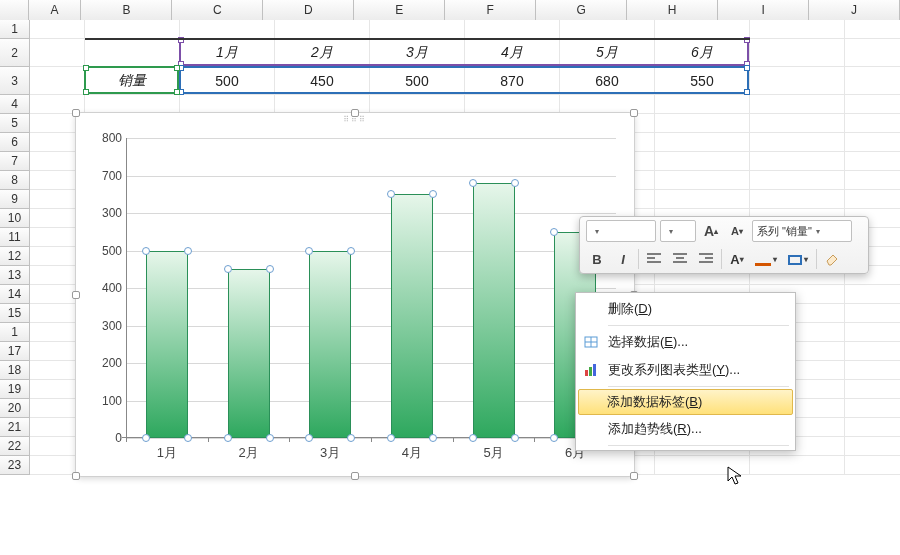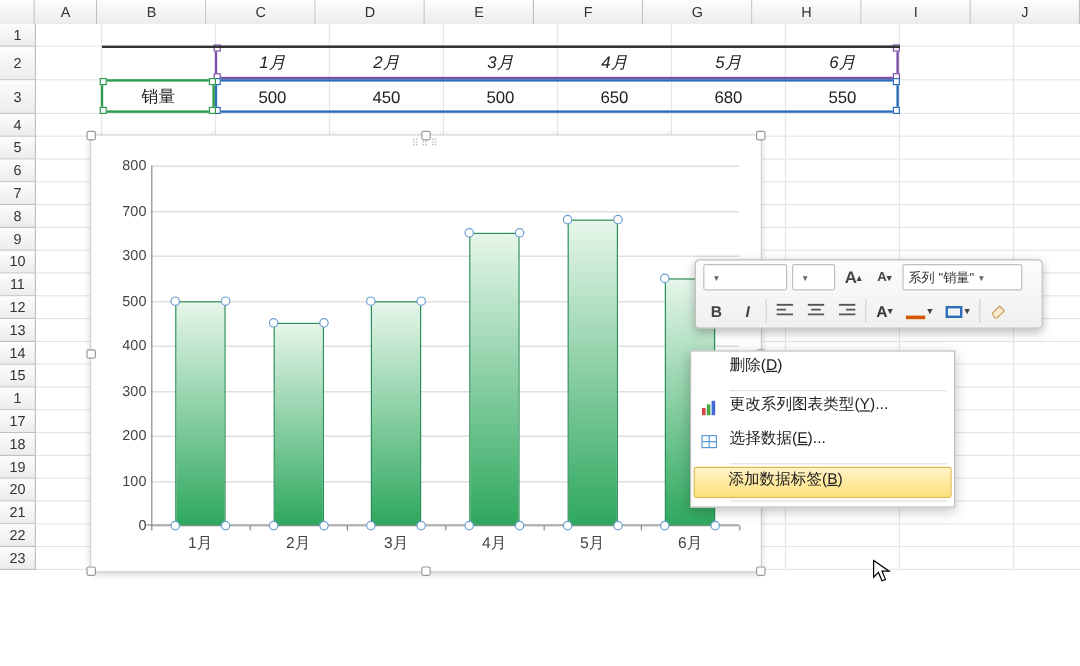--- a/index.html
+++ b/index.html
@@ -54,21 +54,21 @@
     border-right: 1px solid #e6e6e6;
     border-bottom: 1px solid #e6e6e6;
     display: flex;
     align-items: center;
     justify-content: center;
     color: #222;
     font-size: 13px;
   }
   .cell.big { height: 28px; font-size: 14px; }
   .table-header { font-style: italic; }
-  .table-rowlabel { }
+  .table-rowlabel { font-style: italic; }
   
   .sel-outline {
     position: absolute;
     border: 2px solid;
     pointer-events: none;
   }
   .sel-handle {
     position: absolute;
     width: 6px; height: 6px;
     background: #fff;
@@ -215,20 +215,21 @@
     left: 575px;
     top: 292px;
     width: 221px;
     background: #fff;
     border: 1px solid #bfbfbf;
     box-shadow: 0 3px 10px rgba(0,0,0,0.25);
     padding: 2px;
   }
   .ctx-item {
     display: flex;
+    align-items: center;
     height: 28px;
     padding: 0 6px 0 0;
     font-size: 13px;
     color: #222;
   }
   .ctx-item .ico {
     width: 26px;
     height: 24px;
     display: flex;
     align-items: center;
@@ -300,21 +301,21 @@
         <div class="cell big" style="width: 95px;"></div>
         <div class="cell big" style="width: 95px;"></div>
       </div>
       <div class="row">
         <div class="row-h big">3</div>
         <div class="cell big" style="width: 55px;"></div>
         <div class="cell big table-rowlabel" style="width: 95px;">销量</div>
         <div class="cell big" style="width: 95px;">500</div>
         <div class="cell big" style="width: 95px;">450</div>
         <div class="cell big" style="width: 95px;">500</div>
-        <div class="cell big" style="width: 95px;">650</div>
+        <div class="cell big" style="width: 95px;">870</div>
         <div class="cell big" style="width: 95px;">680</div>
         <div class="cell big" style="width: 95px;">550</div>
         <div class="cell big" style="width: 95px;"></div>
         <div class="cell big" style="width: 95px;"></div>
       </div>
       <div class="row">
         <div class="row-h">4</div>
         <div class="cell" style="width: 55px;"></div>
         <div class="cell" style="width: 95px;"></div>
         <div class="cell" style="width: 95px;"></div>
@@ -741,40 +742,44 @@
 
 <div class="ctx-menu" id="ctx">
     <div class="ctx-item">
       <span class="ico"></span>
       <span>删除(<span class="underline-letter">D</span>)</span>
     </div>
     <div class="ctx-sep"></div>
     <div class="ctx-item">
       <span class="ico">
         <svg width="16" height="16">
+          <rect x="2" y="3" width="12" height="10" fill="#fff" stroke="#5a9bd5"></rect>
+          <path d="M2 8h12M8 3v10" stroke="#5a9bd5"></path>
+        </svg>
+      </span>
+      <span>选择数据(<span class="underline-letter">E</span>)...</span>
+    </div>
+    <div class="ctx-item">
+      <span class="ico">
+        <svg width="16" height="16">
           <rect x="2" y="8" width="3" height="6" fill="#d44"></rect>
           <rect x="6" y="5" width="3" height="9" fill="#4a4"></rect>
           <rect x="10" y="2" width="3" height="12" fill="#46d"></rect>
         </svg>
       </span>
       <span>更改系列图表类型(<span class="underline-letter">Y</span>)...</span>
     </div>
-    <div class="ctx-item">
-      <span class="ico">
-        <svg width="16" height="16">
-          <rect x="2" y="3" width="12" height="10" fill="#fff" stroke="#5a9bd5"></rect>
-          <path d="M2 8h12M8 3v10" stroke="#5a9bd5"></path>
-        </svg>
-      </span>
-      <span>选择数据(<span class="underline-letter">E</span>)...</span>
-    </div>
     <div class="ctx-sep"></div>
     <div class="ctx-item hover">
       <span class="ico"></span>
       <span>添加数据标签(<span class="underline-letter">B</span>)</span>
+    </div>
+    <div class="ctx-item">
+      <span class="ico"></span>
+      <span>添加趋势线(<span class="underline-letter">R</span>)...</span>
     </div>
     <div class="ctx-sep"></div>
   </div>
 
 <svg class="cursor" style="left:727px;top:466px" viewBox="0 0 16 20">
   <path d="M1 1l0 14 4-4 3 7 3-1-3-7 6 0z" fill="#fff" stroke="#000" stroke-width="1"></path>
 </svg>
 
 <div style="position: absolute; left: 85px; top: 38px; width: 665px; height: 0px; border-top: 2px solid rgb(51, 51, 51);"></div>
 

